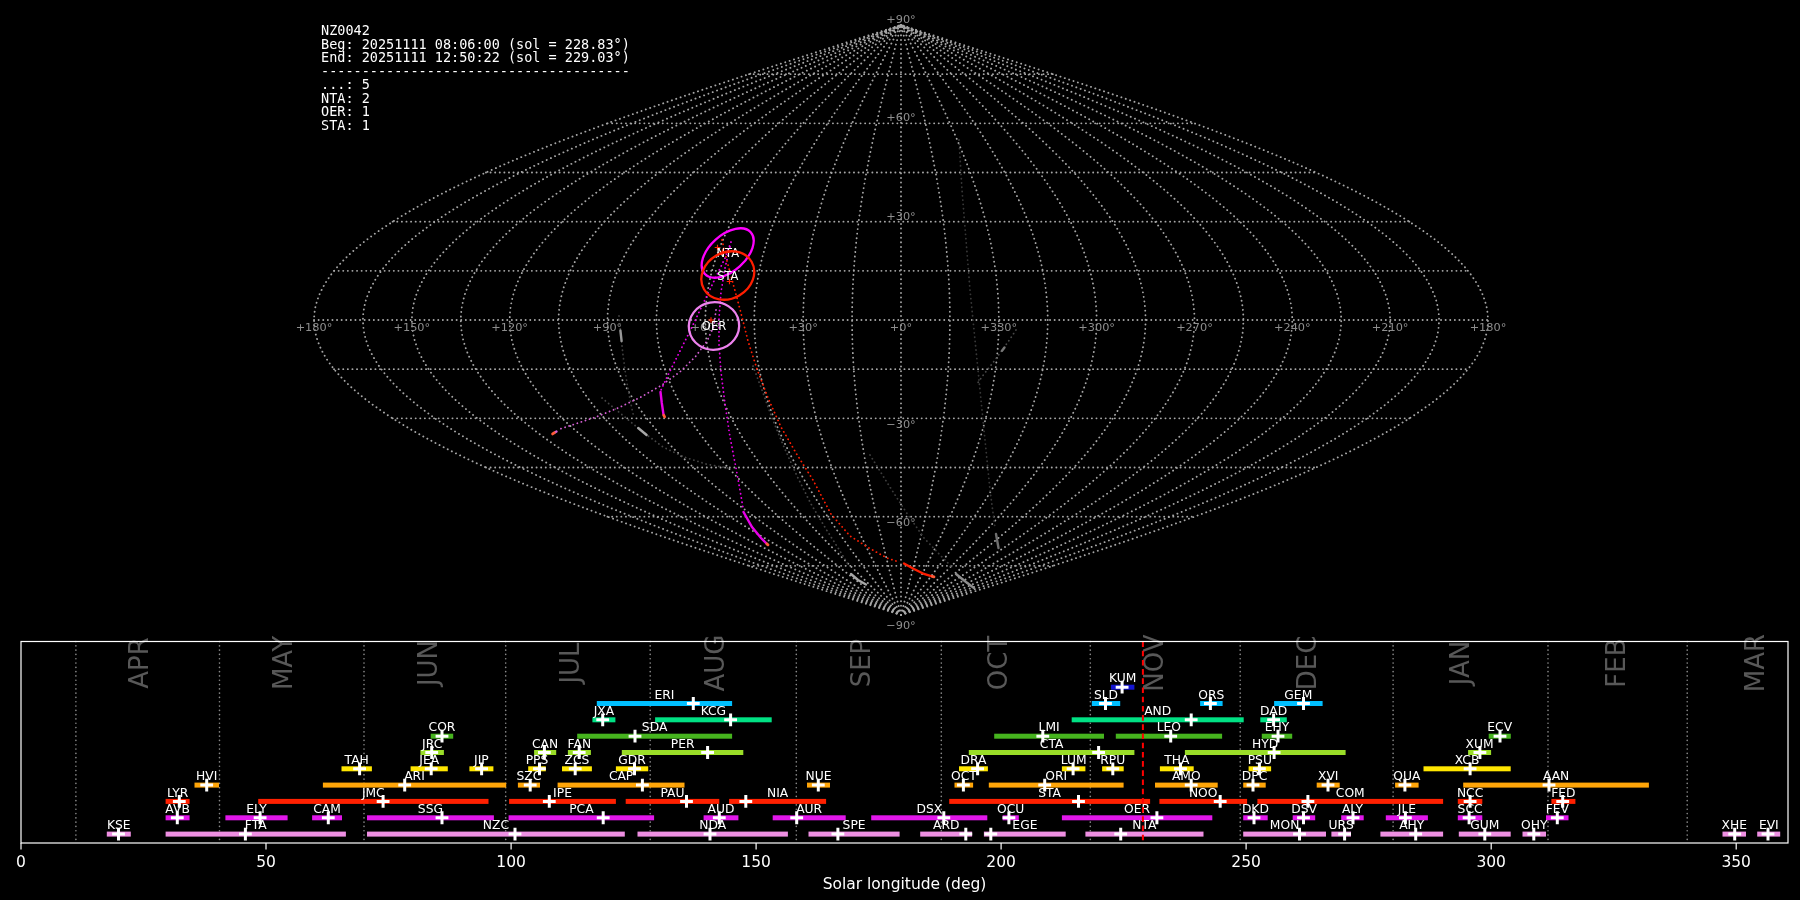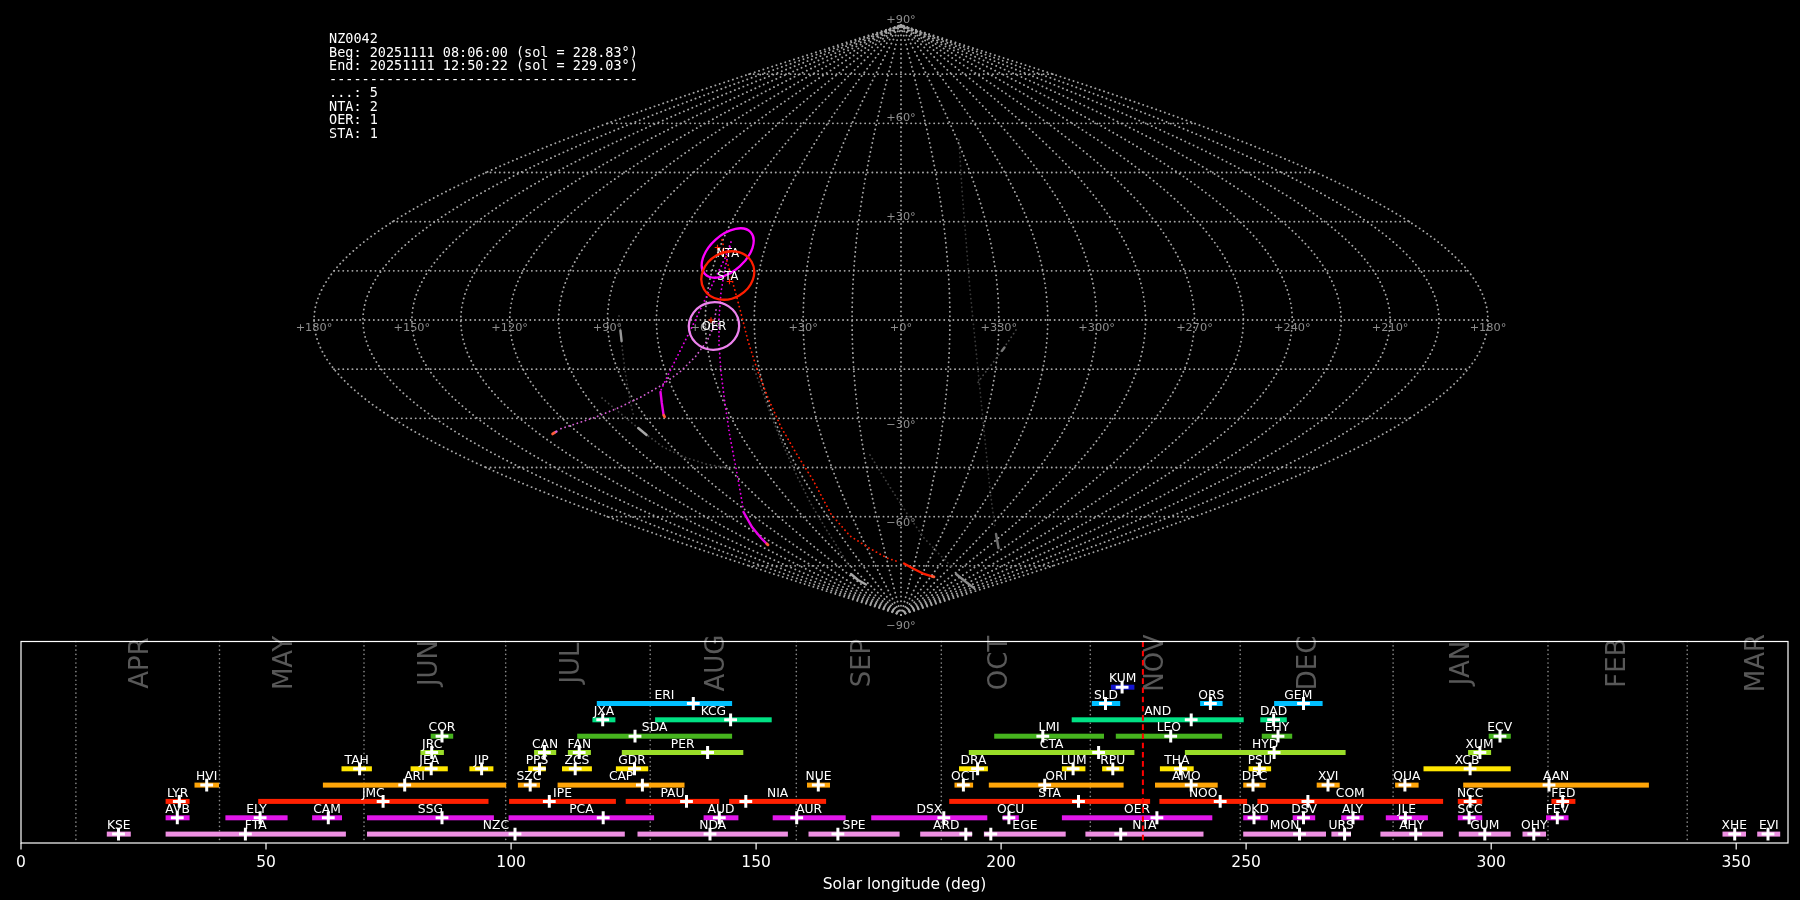--- a/index.html
+++ b/index.html
@@ -9,21 +9,21 @@
     height: 900px;
     background: #000;
     overflow: hidden;
     font-family: "DejaVu Sans", "Liberation Sans", sans-serif;
   }
   svg.layer { position: absolute; left: 0; top: 0; }
   #header-block {
     position: absolute;
     left: 317px;
     top: 20px;
-    margin: 12px;
+    margin: 4px;
     color: #ffffff;
     font-family: "DejaVu Sans Mono", "Liberation Mono", monospace;
     font-size: 13.5px;
     line-height: 13.5px;
     white-space: pre;
   }
   #header-block .hline { height: 13.5px; }
 </style>
 </head>
 <body>

